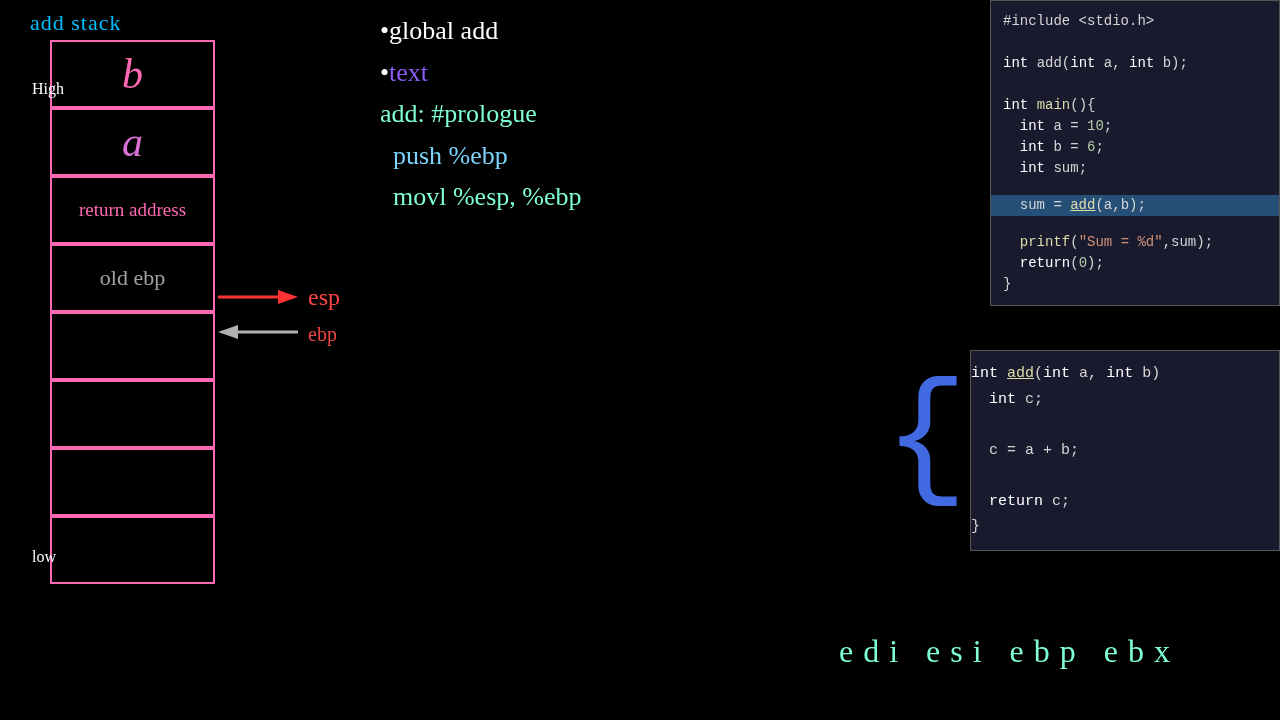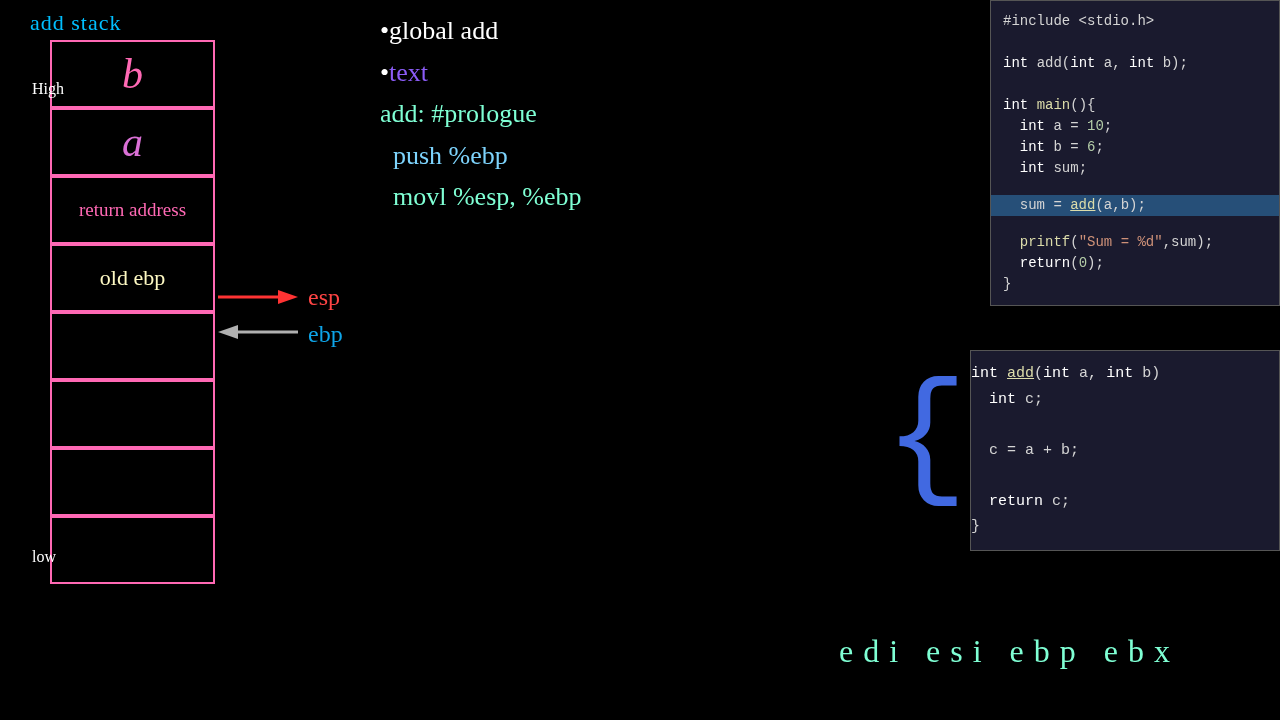--- a/index.html
+++ b/index.html
@@ -77,21 +77,21 @@
       font-style: italic;
     }
 
     .cell-return {
       color: #ff69b4;
       font-size: 19px;
       font-family: 'Comic Sans MS', cursive;
     }
 
     .cell-old-ebp {
-      color: #fef9c3;
+      color: #a3a3a3;
       font-size: 22px;
       font-family: 'Comic Sans MS', cursive;
     }
 
     
     .asm-code {
       position: absolute;
       left: 380px;
       top: 10px;
       color: #fff;
@@ -138,22 +138,22 @@
       align-items: center;
       gap: 10px;
     }
 
     .arrow-left-gray svg {
       width: 80px;
       height: 28px;
     }
 
     .ebp-label {
-      color: #0ea5e9;
-      font-size: 24px;
+      color: #ef4444;
+      font-size: 20px;
       font-family: 'Comic Sans MS', cursive;
     }
 
     
     .code-box-main {
       position: absolute;
       right: 0px;
       top: 0px;
       width: 290px;
       background: #1a1a2e;

